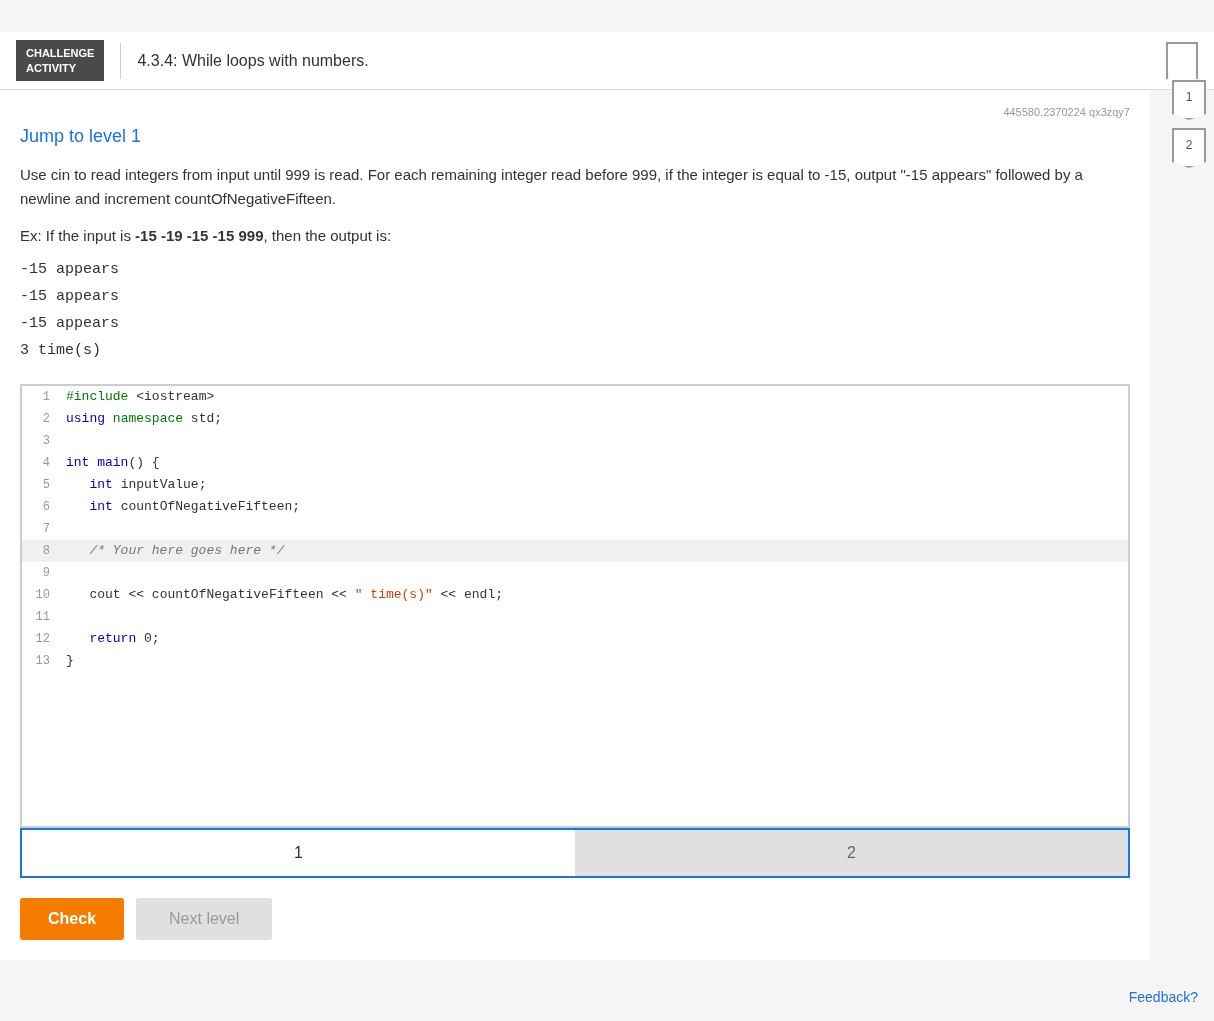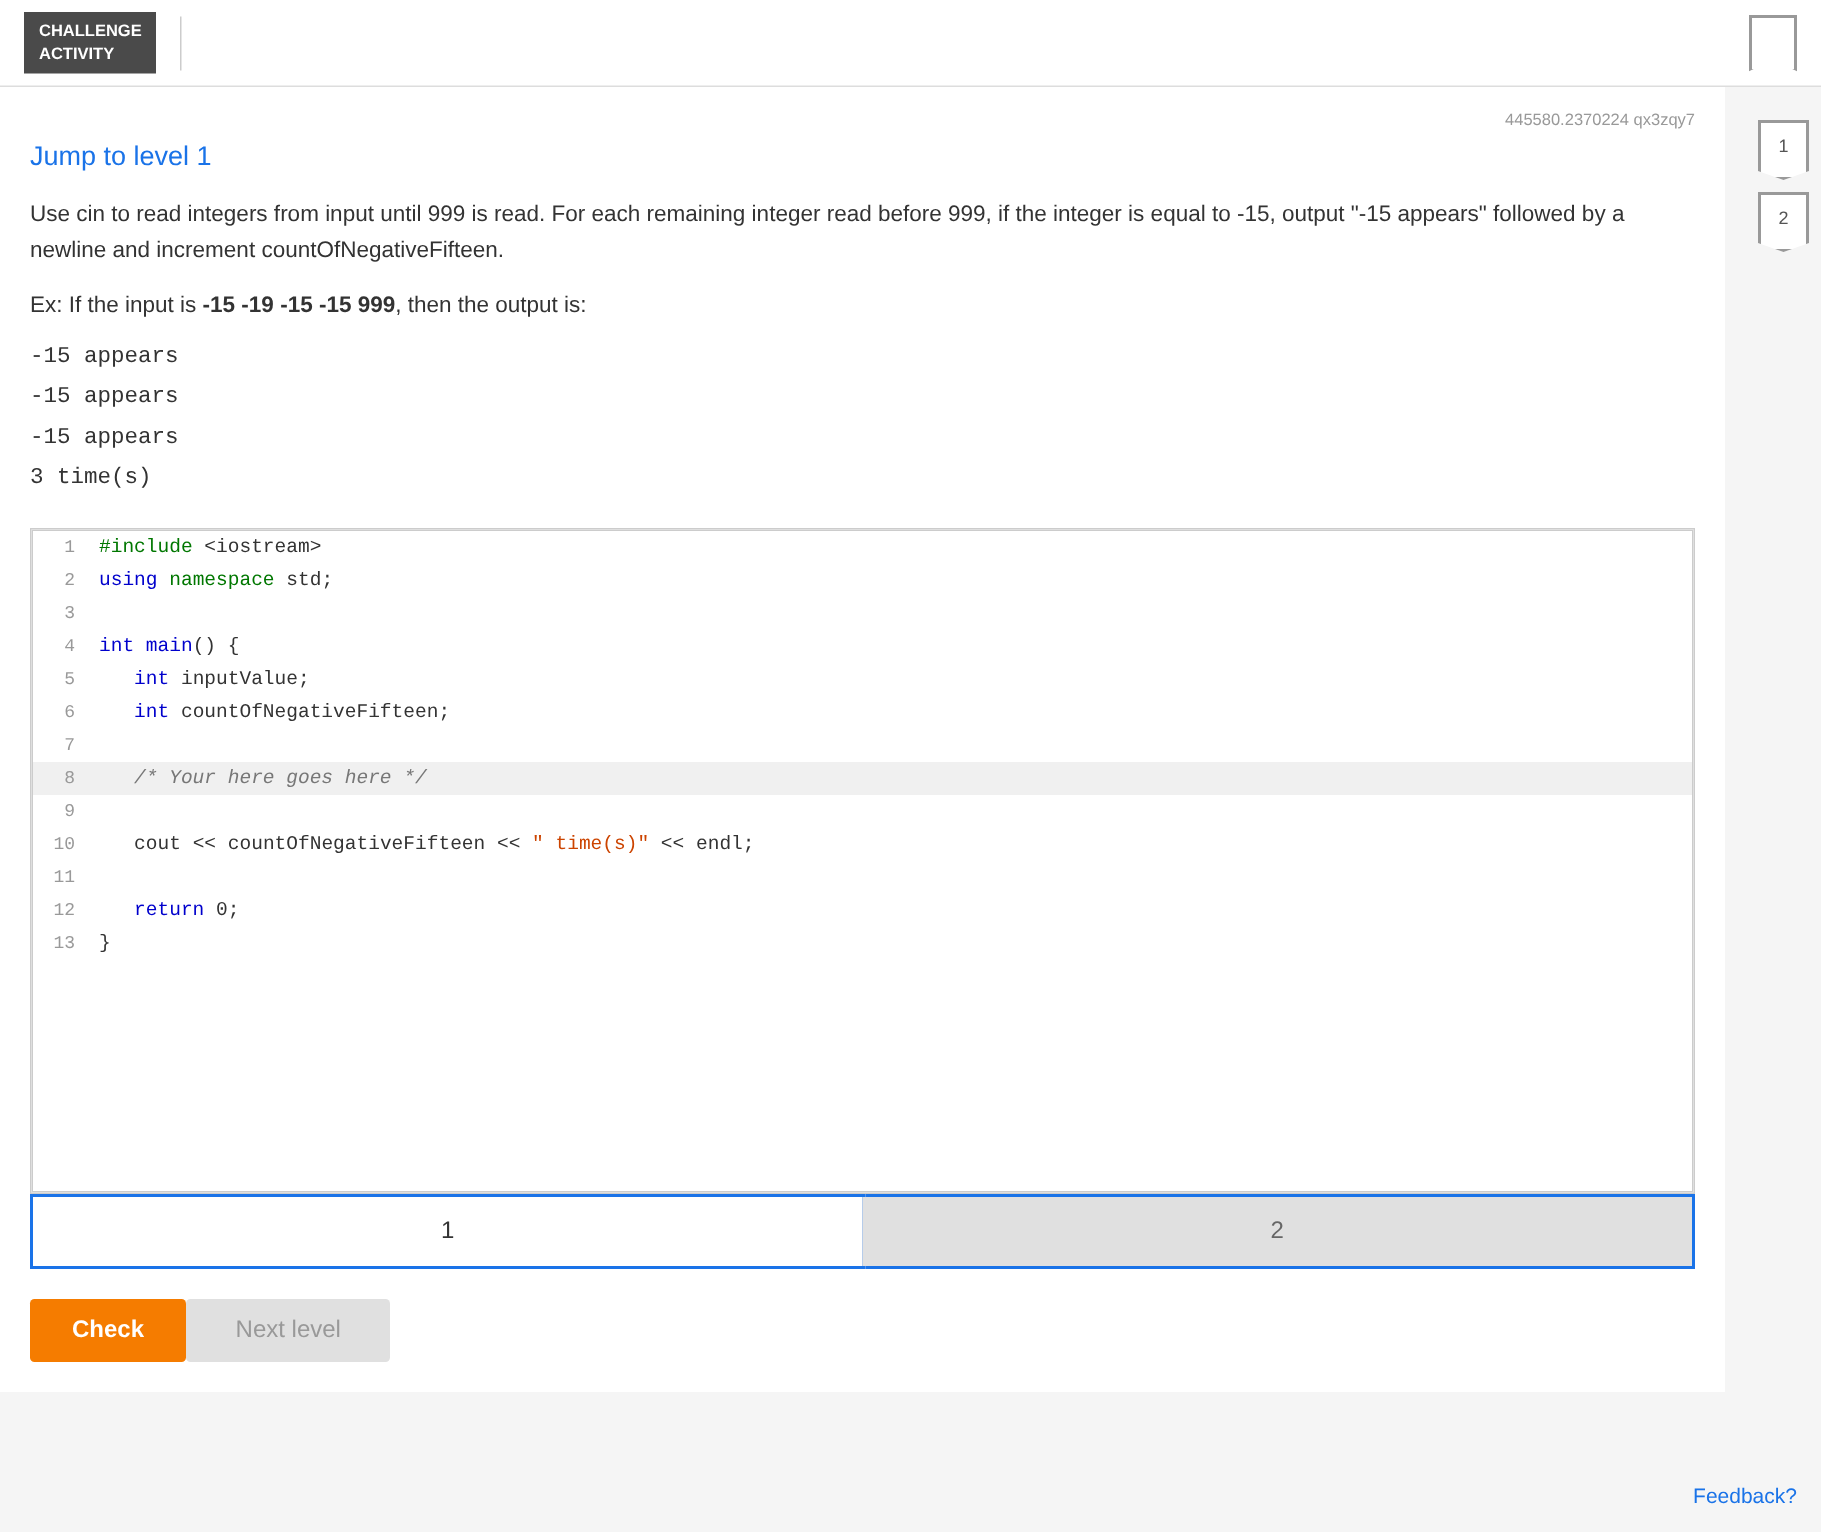--- a/index.html
+++ b/index.html
@@ -15,20 +15,21 @@
 
     
     .header {
       display: flex;
       align-items: center;
       background: #fff;
       border-bottom: 1px solid #ddd;
       height: 58px;
       padding: 0 16px;
       position: relative;
+      margin-top: 32px;
     }
     .header-badge {
       background: #4a4a4a;
       color: #fff;
       font-size: 11px;
       font-weight: bold;
       padding: 6px 10px;
       line-height: 1.3;
       margin-right: 16px;
       text-transform: uppercase;
@@ -208,20 +209,21 @@
     }
 
     .test-tab.inactive {
       background: #e0e0e0;
       color: #666;
     }
 
     
     .bottom-buttons {
       display: flex;
+      gap: 12px;
       margin-top: 20px;
       align-items: flex-end;
     }
 
     .check-btn {
       background: #f57c00;
       color: #fff;
       border: none;
       padding: 12px 28px;
       font-size: 16px;
@@ -258,20 +260,21 @@
   </style>
 </head>
 <body>
 
 <div class="header">
   <div class="header-badge">
     <div>CHALLENGE</div>
     <div>ACTIVITY</div>
   </div>
   <div class="header-divider"></div>
+  <span class="header-title">4.3.4: While loops with numbers.</span>
   <div class="header-bookmark"></div>
 </div>
 
 <div class="right-sidebar">
   <div class="level-badge">
     <span>1</span>
   </div>
   <div class="level-badge">
     <span>2</span>
   </div>

